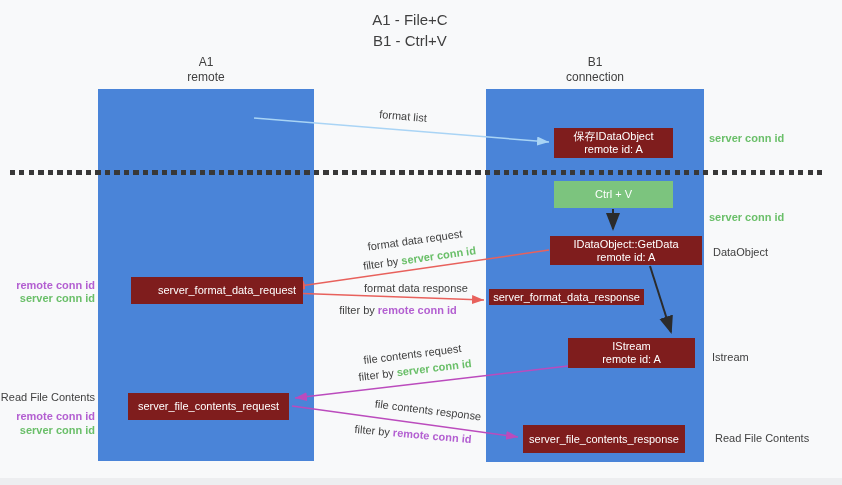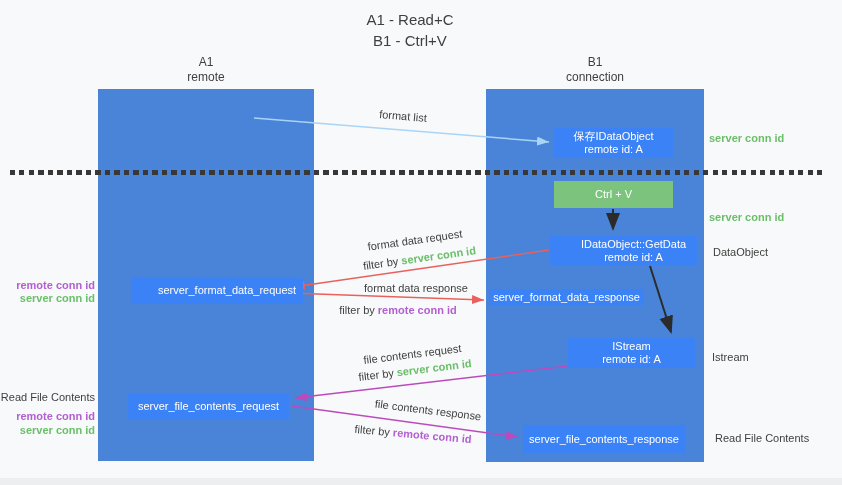--- a/index.html
+++ b/index.html
@@ -28,25 +28,25 @@
   .dotted{
     position:absolute;left:10px;top:170px;width:815px;height:5px;
     background:repeating-linear-gradient(90deg,#383838 0 5px,transparent 5px 9.5px);
   }
   .node{
     position:absolute;display:flex;flex-direction:column;
     align-items:center;justify-content:center;
     color:#ffffff;font-size:11px;line-height:13px;text-align:center;
   }
   .node.green{background:#7cc47e;}
-  .node.orange{background:#3b82f6;}
+  .node.orange{background:#7f1d1d;}
   .n-ctrl-c{left:136px;top:103px;width:118px;height:29px;}
   .n-save{left:554px;top:128px;width:119px;height:30px;}
   .n-ctrl-v{left:554px;top:181px;width:119px;height:27px;}
-  .n-getdata{left:550px;top:236px;width:127px;height:29px;padding-left:20px;}
+  .n-getdata{left:550px;top:236px;width:152px;height:29px;}
   .n-fmt-req{left:131px;top:277px;width:152px;height:27px;padding-left:20px;}
   .n-fmt-res{left:489px;top:289px;width:155px;height:16px;}
   .n-istream{left:568px;top:338px;width:127px;height:30px;}
   .n-file-req{left:128px;top:393px;width:161px;height:27px;}
   .n-file-res{left:523px;top:425px;width:162px;height:28px;}
   .slabel{position:absolute;font-size:11px;line-height:13px;white-space:nowrap;}
   .green-t{color:#6abf69;font-weight:bold;}
   .purple-t{color:#b35fd1;font-weight:bold;}
   .gray-t{color:#3f3f3f;}
   .rightcol-label{left:709px;}
@@ -57,21 +57,21 @@
   }
   .overlay{position:absolute;left:0;top:0;width:842px;height:485px;pointer-events:none;}
   .bottom-strip{position:absolute;left:0;top:478px;width:842px;height:7px;background:#edeef0;}
 </style>
 </head>
 <body>
 
 <div class="canvas">
 
   <div class="title">
-    <div>A1 - Read+C</div>
+    <div>A1 - File+C</div>
     <div>B1 - Ctrl+V</div>
   </div>
 
   <div class="lane-header left">
     <div>A1</div>
     <div>remote</div>
   </div>
   <div class="lane-header right">
     <div>B1</div>
     <div>connection</div>

